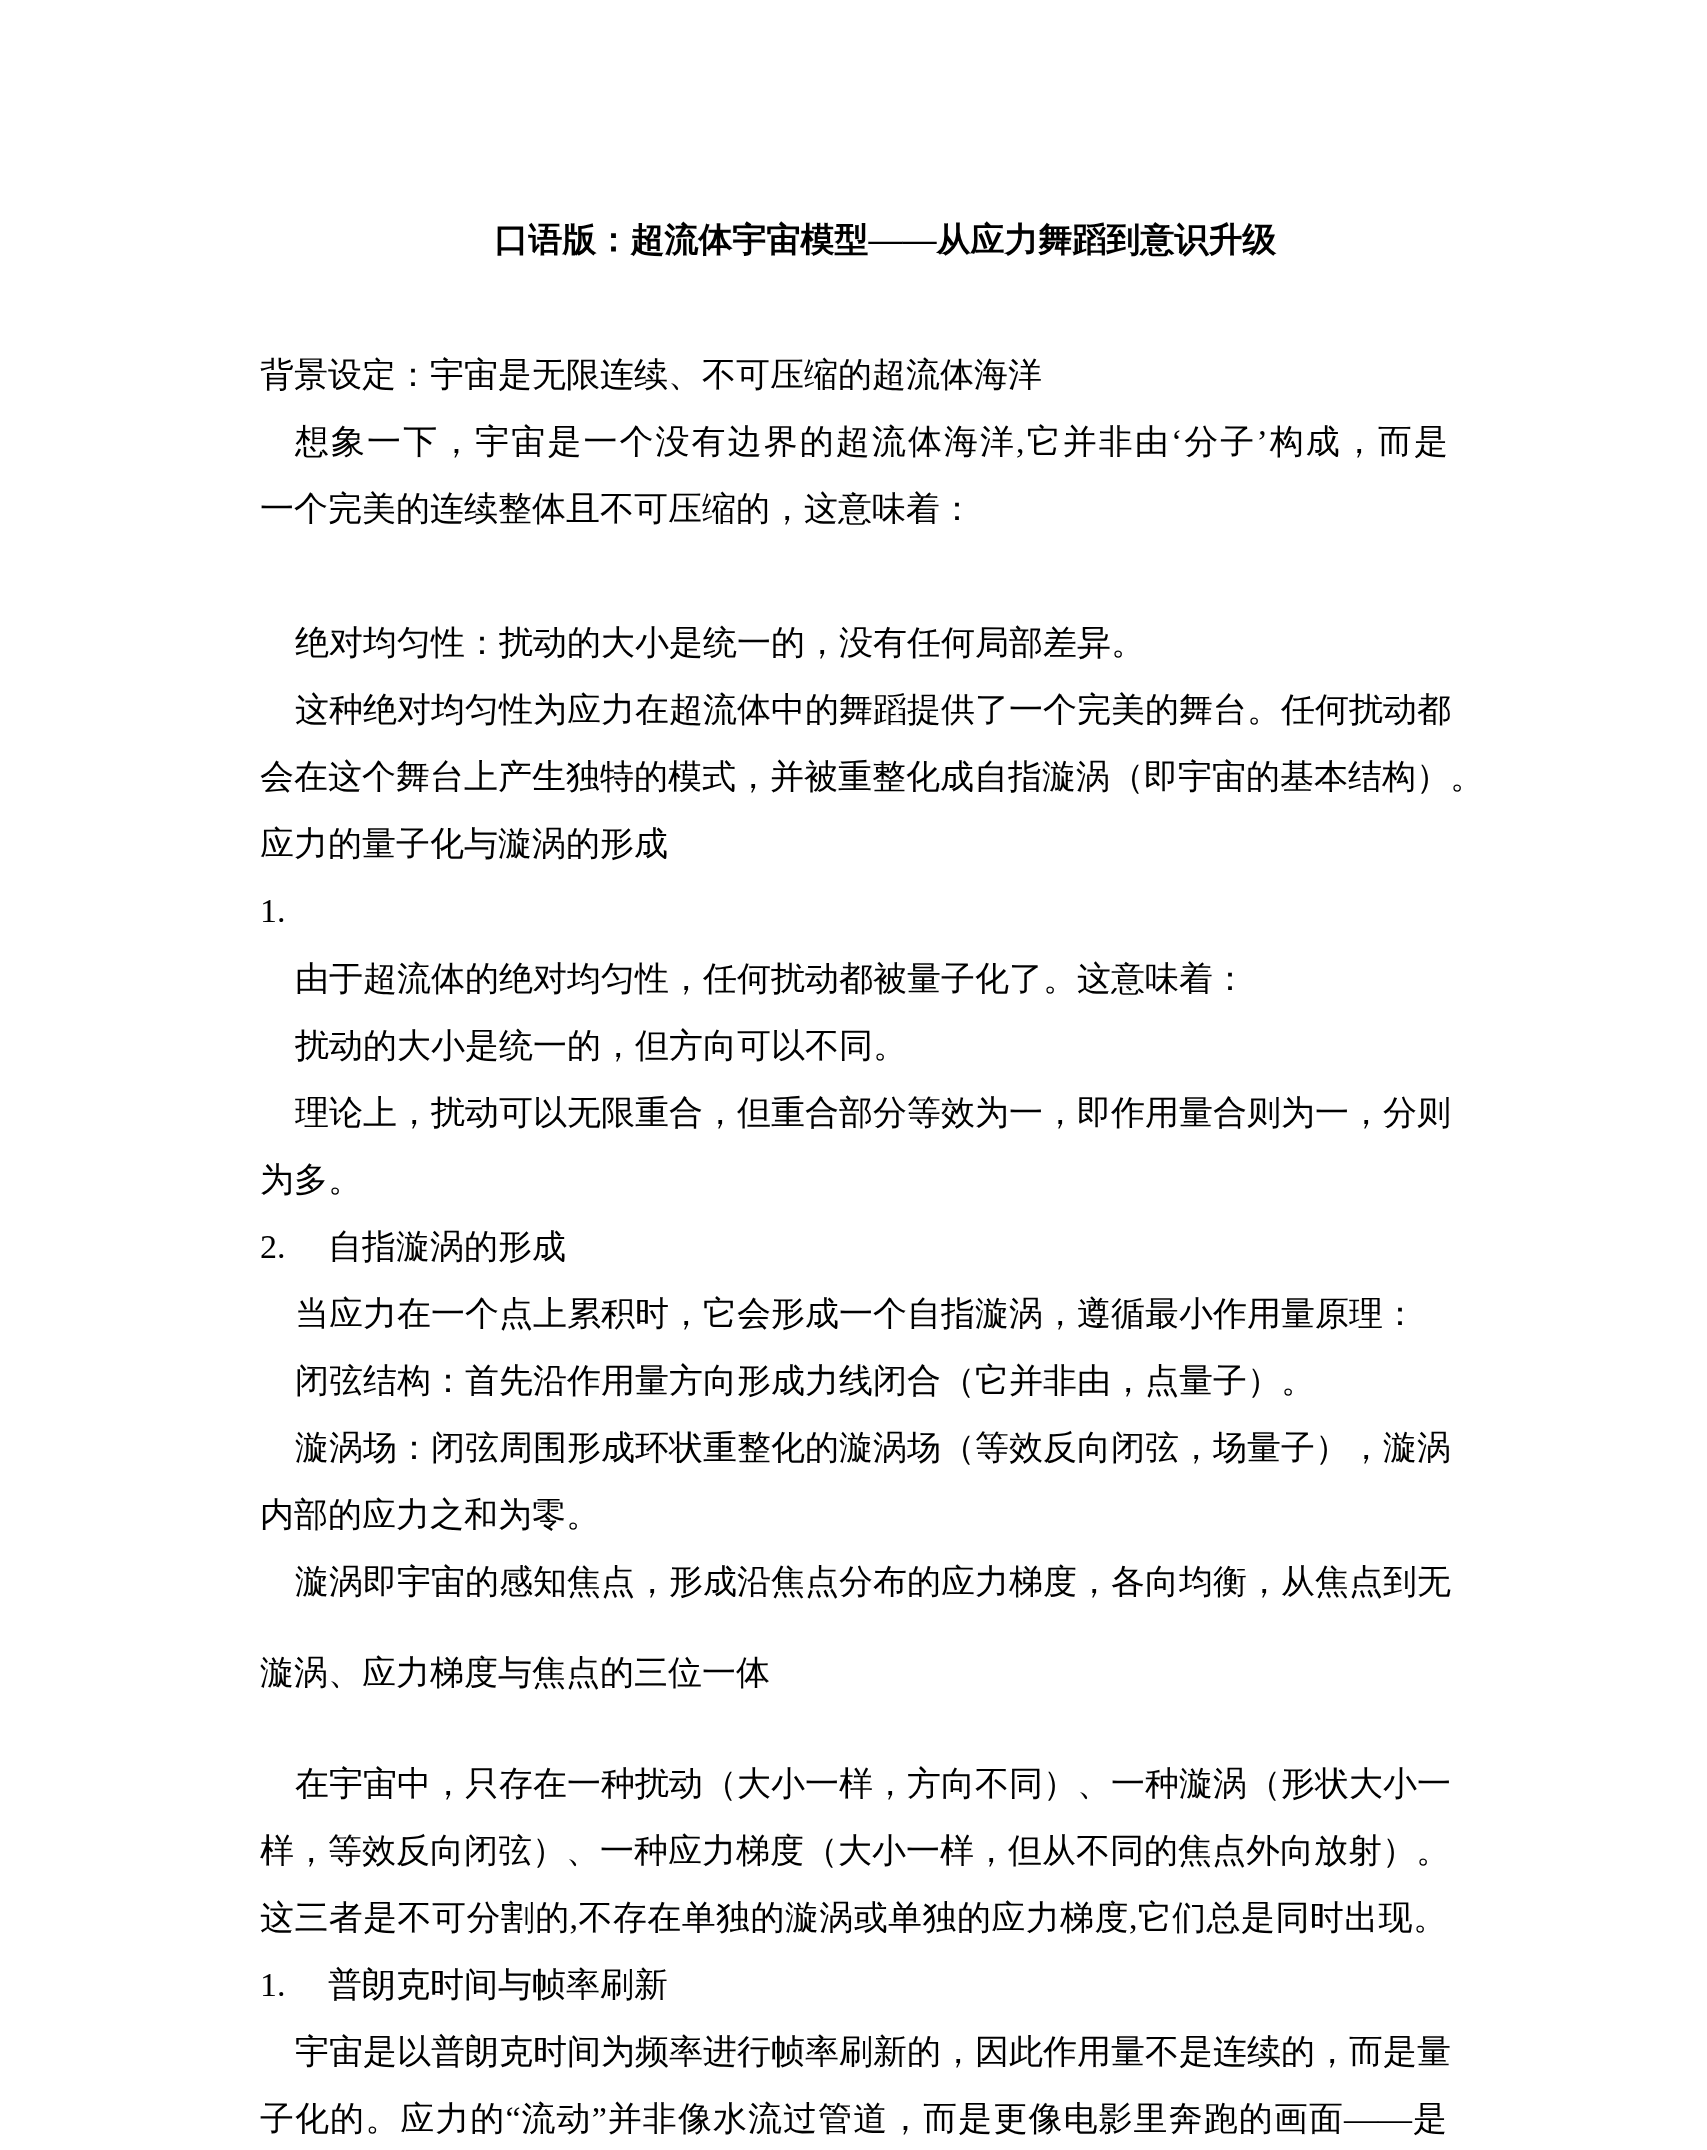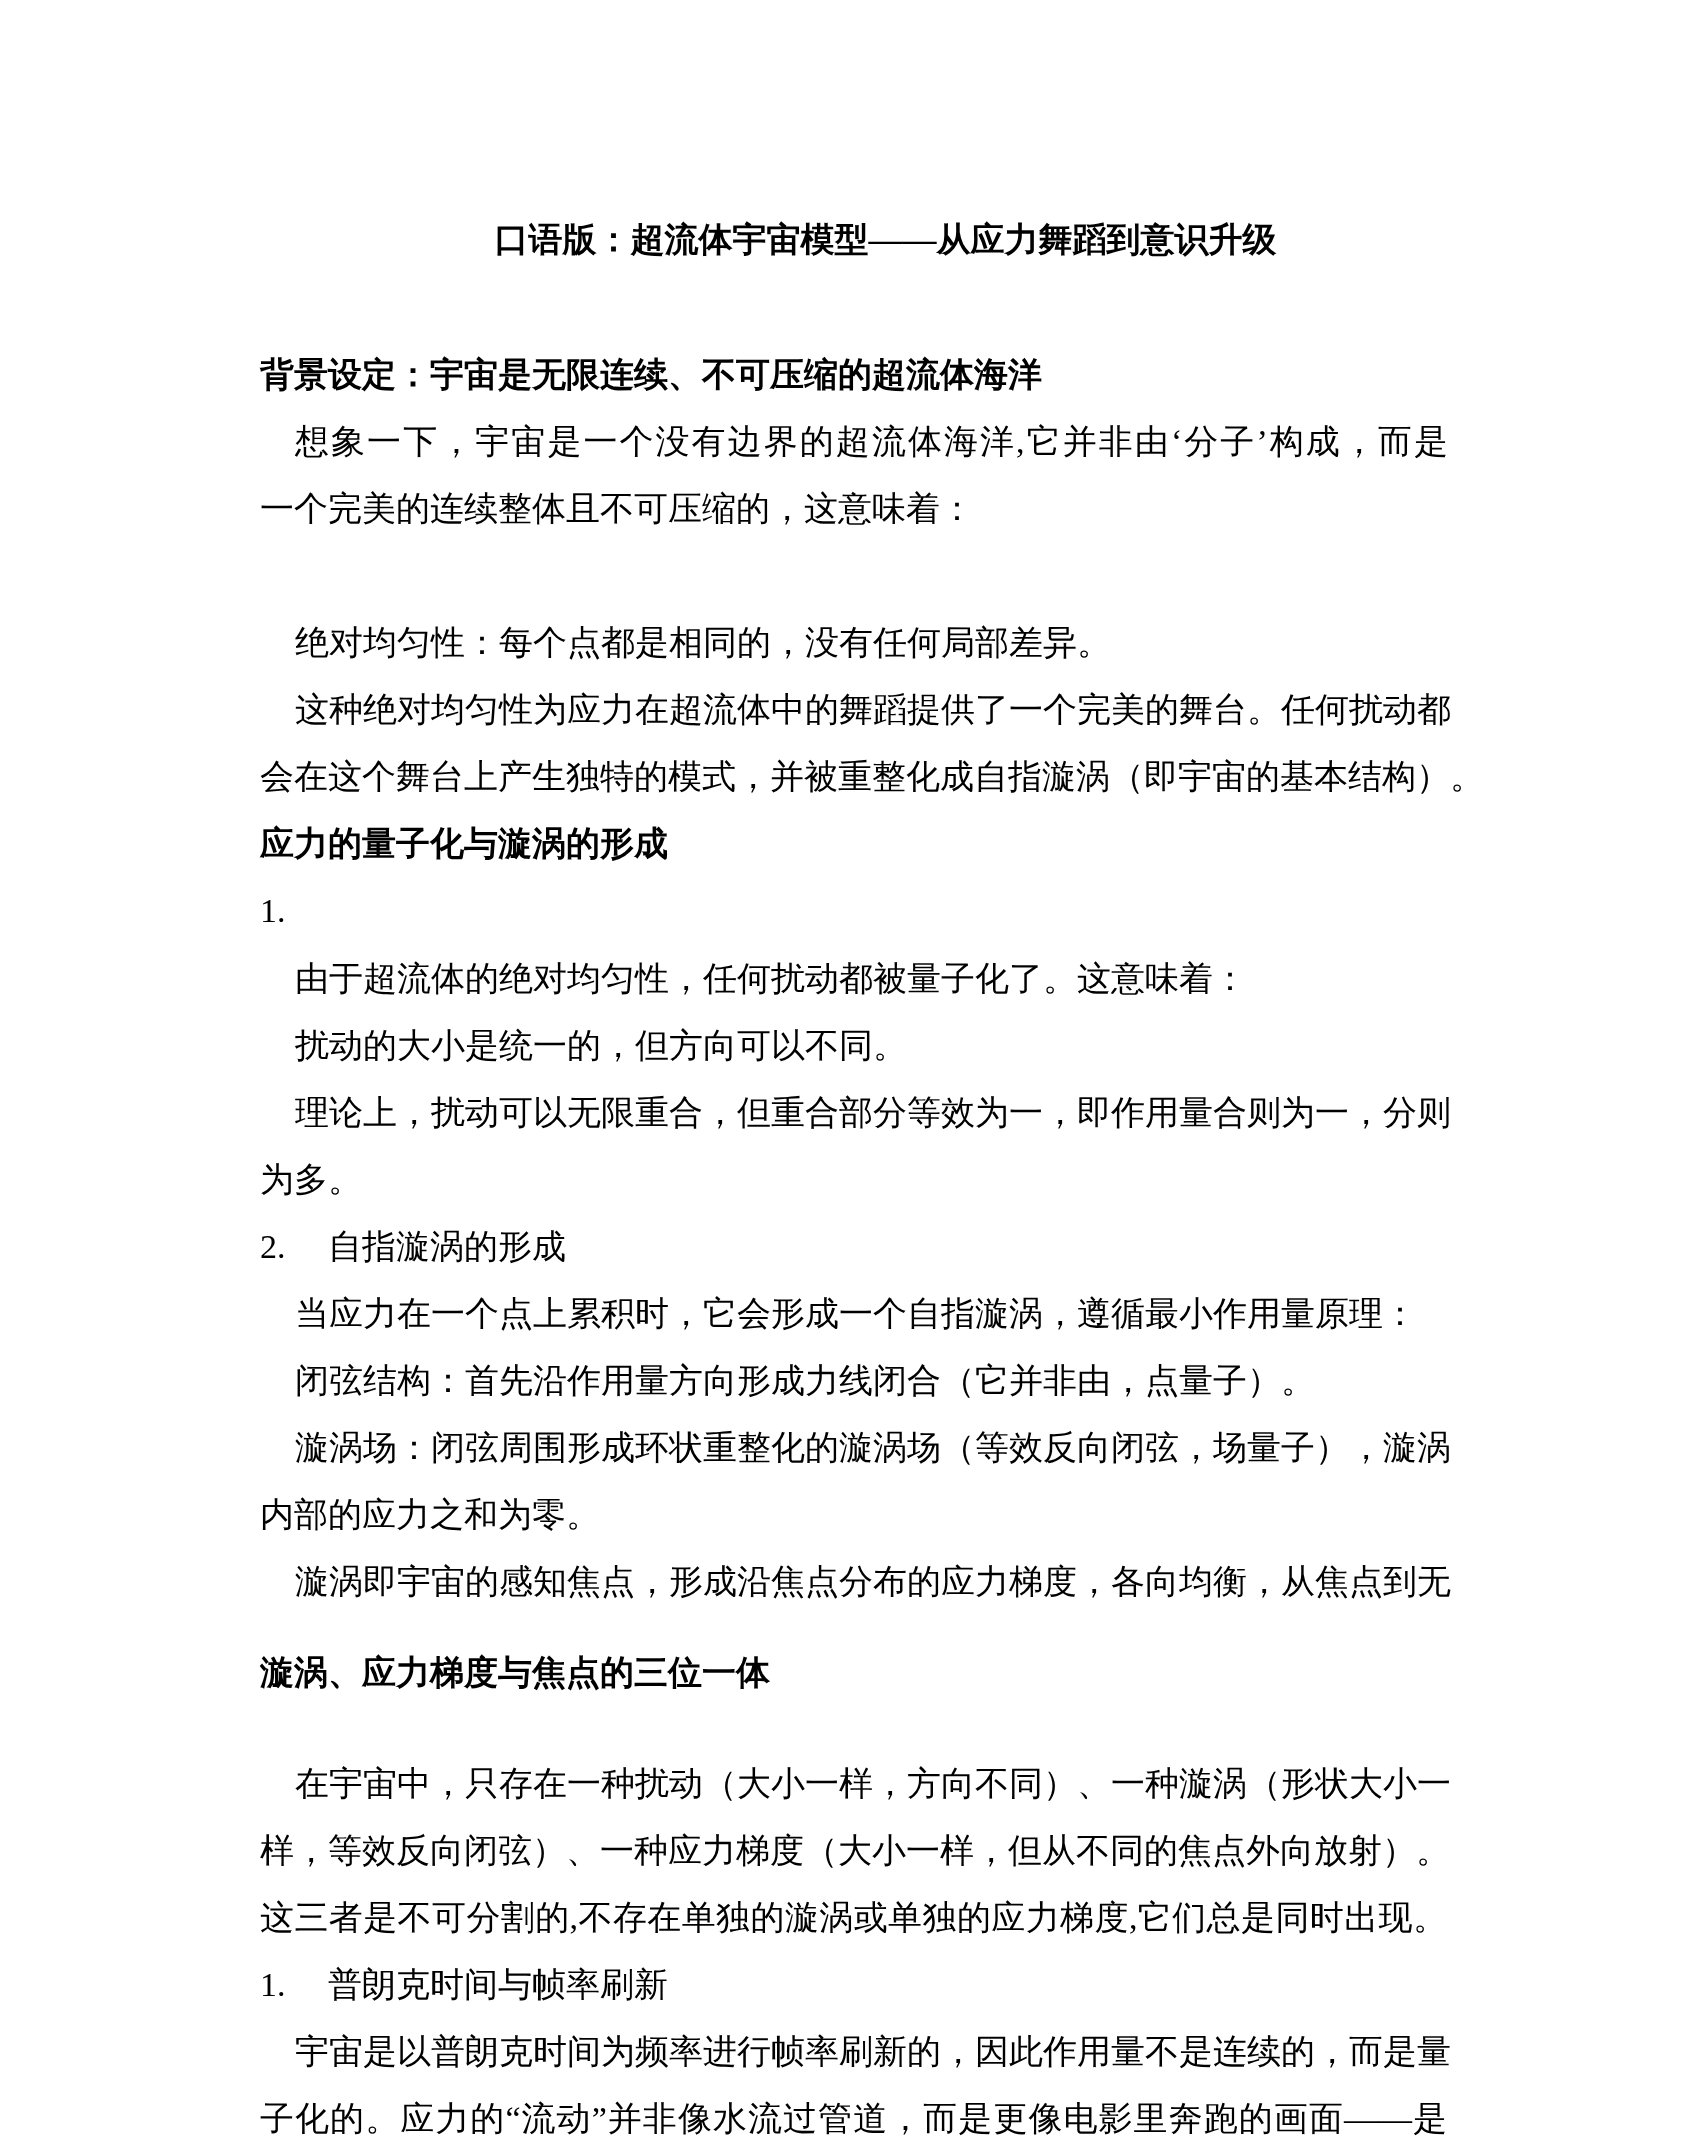--- a/index.html
+++ b/index.html
@@ -14,39 +14,39 @@
     left: 260px;
     width: 1187px;
     height: 67px;
     line-height: 67px;
     font-size: 34px;
     white-space: nowrap;
     overflow: visible;
   }
   .line.full { text-align: justify; text-align-last: justify; }
   .line.indent { left: 295px; width: 1153px; }
-  .bold { font-weight: bold; }
+  .bold { font-weight: normal; }
   .title {
     position: absolute; left: 0; width: 1707px; text-align: center;
     font-size: 34px; font-weight: bold; line-height: 67px; height: 67px;
     top: 206px; white-space: nowrap; padding-left: 32px;
   }
   .list-num { position: absolute; left: 0; }
   .list-text { position: absolute; left: 68px; }
 </style>
 </head>
 <body>
 
 <div class="page">
   <div class="title">口语版：超流体宇宙模型——从应力舞蹈到意识升级</div>
 
   <div class="line bold" style="top:341px">背景设定：宇宙是无限连续、不可压缩的超流体海洋</div>
   <div class="line indent full" style="top:408px">想象一下，宇宙是一个没有边界的超流体海洋,它并非由‘分子’构成，而是</div>
   <div class="line" style="top:475px">一个完美的连续整体且不可压缩的，这意味着：</div>
-  <div class="line indent" style="top:609px">绝对均匀性：每个点都是相同的，没有任何局部差异。</div>
+  <div class="line indent" style="top:609px">绝对均匀性：扰动的大小是统一的，没有任何局部差异。</div>
   <div class="line indent full" style="top:676px">这种绝对均匀性为应力在超流体中的舞蹈提供了一个完美的舞台。任何扰动都</div>
   <div class="line full" style="top:743px">会在这个舞台上产生独特的模式，并被重整化成自指漩涡（即宇宙的基本结构）。</div>
 
   <div class="line bold" style="top:810px">应力的量子化与漩涡的形成</div>
   <div class="line" style="top:877px">
     <span class="list-num">1.</span>
   </div>
   <div class="line indent" style="top:945px">由于超流体的绝对均匀性，任何扰动都被量子化了。这意味着：</div>
   <div class="line indent full" style="top:1079px">理论上，扰动可以无限重合，但重合部分等效为一，即作用量合则为一，分则</div>
   <div class="line indent" style="top:1012px">扰动的大小是统一的，但方向可以不同。</div>

